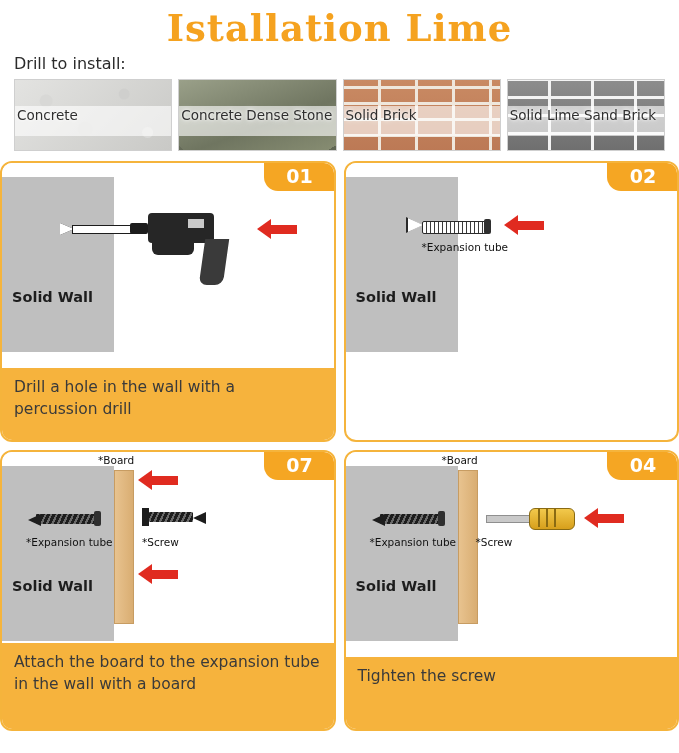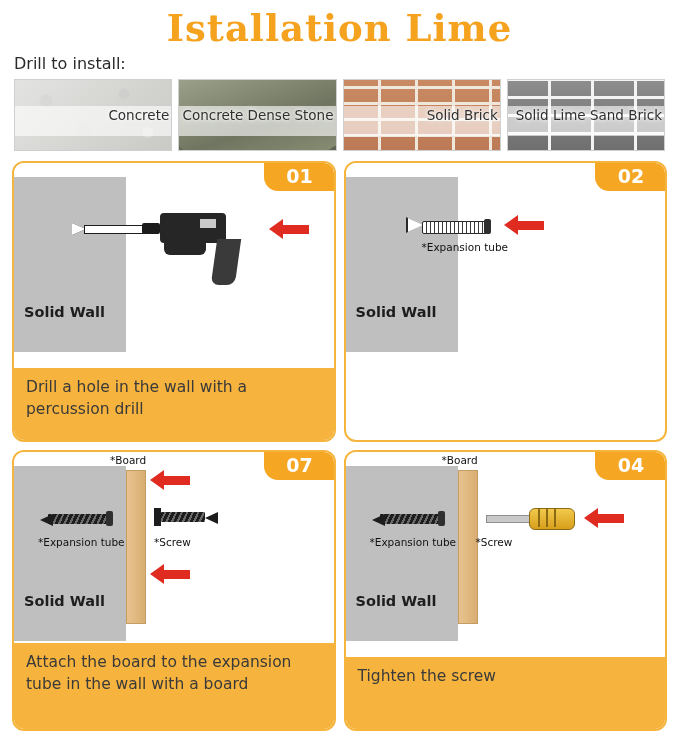--- a/index.html
+++ b/index.html
@@ -31,21 +31,21 @@
     gap:6px;
     margin:0 14px 10px 14px;
   }
   .mat{
     flex:1 1 0;
     height:70px;
     border:1px solid #cfcfcf;
     position:relative;
     display:flex;
     align-items:center;
-    justify-content:flex-end;
+    justify-content:flex-start;
     overflow:hidden;
   }
   .mat-label{
     position:relative;
     z-index:3;
     color:#2f2f2f;
     font-size:13.5px;
     text-align:center;
     line-height:15px;
     padding:0 2px;
@@ -101,21 +101,21 @@
       repeating-linear-gradient(0deg,transparent 0 20px,#cfd2d4 20px 22px),
       repeating-linear-gradient(90deg,transparent 0 46px,#cfd2d4 46px 48px),
       linear-gradient(180deg,#e7e9ea,#d8dbdc);
   }
 
   
   #steps{
     display:grid;
     grid-template-columns:1fr 1fr;
     gap:8px;
-    margin:0 12px;
+    margin:0 0;
   }
   .step{
     position:relative;
     border:2px solid #f5b43c;
     border-radius:12px;
     background:#fff;
     overflow:hidden;
     height:277px;
   }
   .badge{
@@ -138,21 +138,21 @@
   }
   .wall{
     position:absolute;
     left:0;top:14px;
     width:112px;
     height:175px;
     background:#bfbfbf;
   }
   .wall-label{
     position:absolute;
-    left:10px;bottom:48px;
+    left:10px;bottom:63px;
     font-size:14.5px;
     color:#1d1d1d;
     font-weight:bold;
     z-index:4;
     text-align:right;
   }
   .caption{
     position:absolute;
     left:0;right:0;bottom:0;
     background:#f6b33d;

